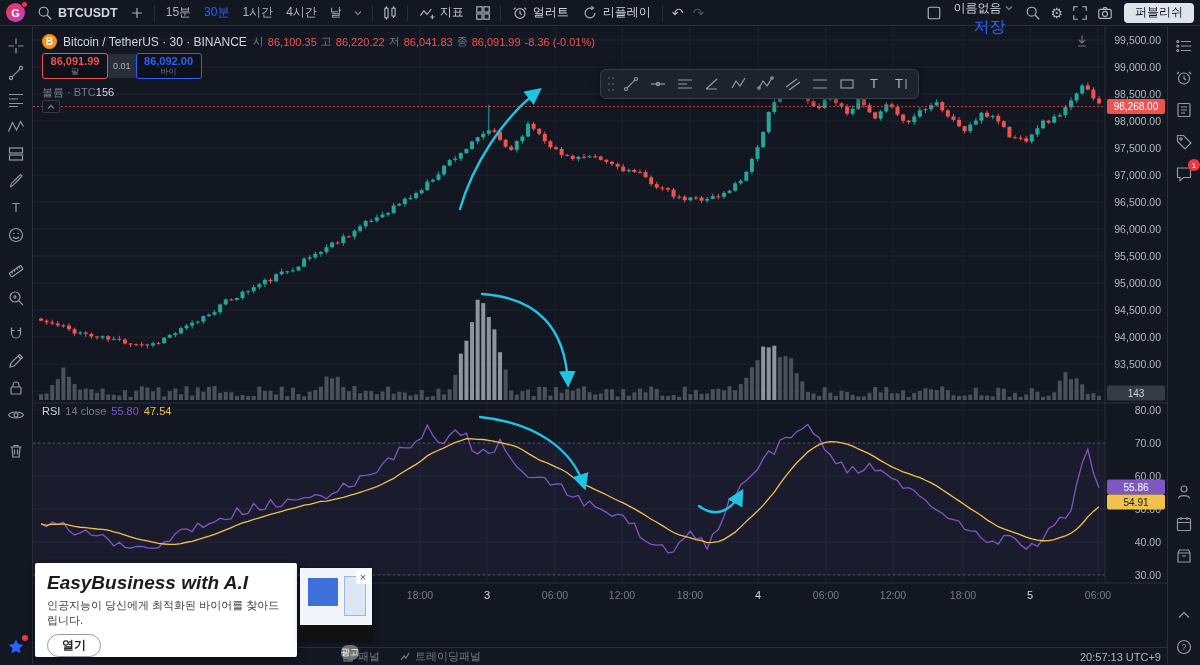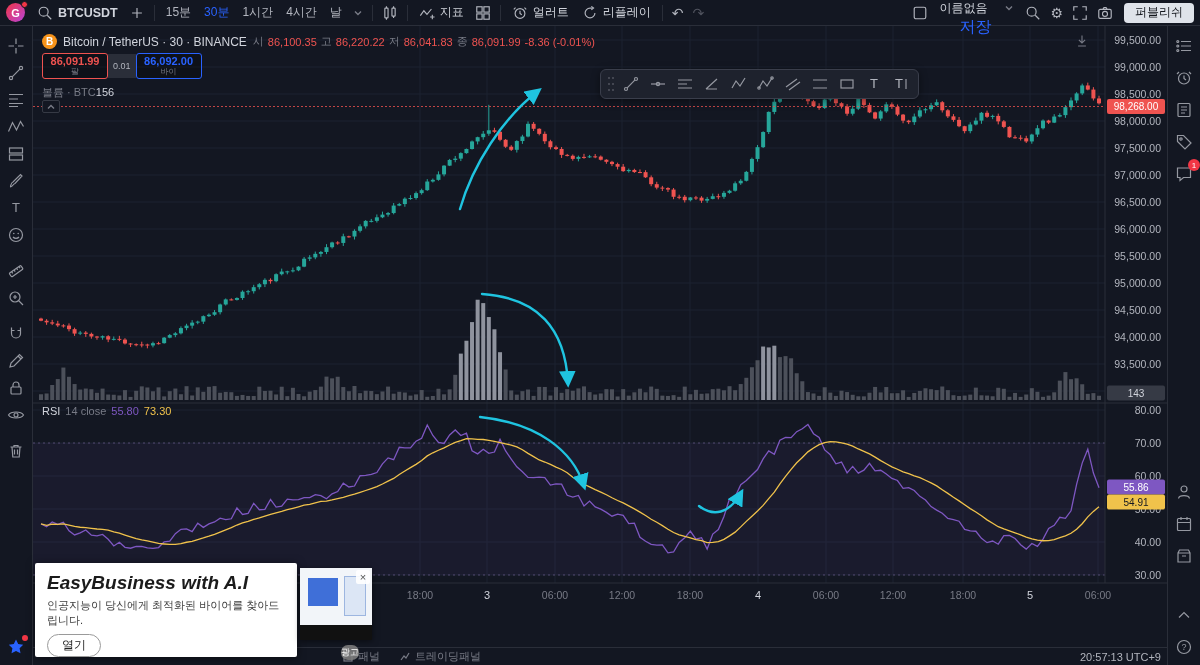--- a/index.html
+++ b/index.html
@@ -23,21 +23,21 @@
   position:relative; margin-right:5px; flex:none; }
 .ndot { position:absolute; top:-2px; right:-3px; width:7px; height:7px; border-radius:50%;
   background:#f23645; border:1px solid #131722; }
 .sym { font-weight:bold; font-size:12.5px; }
 .tf { padding:0 6px; height:22px; font-size:12px; color:#b2b5be; border-radius:4px; }
 .tf.active { color:#2962ff; }
 .uglyph { font-family:"DejaVu Sans",sans-serif; font-size:14px; color:#b2b5be; line-height:1; }
 .dim .uglyph { color:#50535e; }
 .gear { font-family:"DejaVu Sans",sans-serif; font-size:14px; color:#b2b5be; line-height:1; }
 .name-save { display:flex; flex-direction:column; align-items:flex-start; line-height:1.05; padding:0 6px; }
-.lrow { display:flex; align-items:center; gap:17px; font-size:12px; color:#d1d4dc; }
+.lrow { display:flex; align-items:center; gap:3px; font-size:12px; color:#d1d4dc; }
 .save { font-size:16px; color:#2962ff;margin-left:20px; }
 .publish { background:#dfe3ea; color:#13161d; font-size:12px; height:20px; padding:0 11px;
   border-radius:4px; margin-left:6px; flex:none; }
 
 
 .left-rail { position:absolute; top:26px; left:0; bottom:0; width:33px; background:#131722;
   border-right:1px solid #2a2e39; display:flex; flex-direction:column; align-items:center;
   padding:8px 0 6px; gap:3px; z-index:30; }
 .right-rail { position:absolute; top:26px; right:0; bottom:0; width:33px; background:#131722;
   border-left:1px solid #2a2e39; display:flex; flex-direction:column; align-items:center;
@@ -93,21 +93,21 @@
 .tab:first-of-type { margin-left:300px; }
 .clock { margin-left:auto; padding-right:6px; color:#b2b5be; }
 
 
 .ad { position:absolute; left:35px; top:563px; z-index:50; width:340px; height:96px; }
 .ad-card { position:absolute; left:0; top:0; width:262px; height:94px; background:#ffffff; color:#1b1b1b;
   padding:9px 12px 8px; border-radius:2px; box-shadow:0 1px 8px rgba(0,0,0,0.5); }
 .ad-title { font-size:19px; font-weight:bold; margin-bottom:4px;font-style:italic; }
 .ad-body { font-size:11px; color:#3c3c3c; line-height:1.35; }
 .ad-cta { margin-top:6px; border:1px solid #9a9a9a; border-radius:13px; padding:2px 14px; font-size:12px;
-  color:#222; background:#fff; }
+  color:#222; background:#fff;font-weight:bold; }
 .ad-thumb { position:absolute; left:265px; top:5px; width:72px; height:72px; background:#f2f5f9;
   box-shadow:0 1px 6px rgba(0,0,0,0.5); overflow:hidden; }
 .th-blue { position:absolute; left:8px; top:10px; width:30px; height:28px; background:#3f6fd8; }
 .th-side { position:absolute; left:44px; top:8px; width:22px; height:40px; background:#dce6f5;
   border:1px solid #9db6e0; }
 .th-bar { position:absolute; left:0; bottom:0; width:72px; height:15px; background:#111; }
 .ad-close { position:absolute; right:2px; top:2px; width:14px; height:14px; font-size:11px; color:#555;
   background:rgba(255,255,255,0.9); border-radius:2px; line-height:13px; text-align:center; }
 .ad-badge { position:absolute; left:306px; top:82px; background:rgba(125,125,125,0.88); color:#fff;
   font-size:9px; padding:1px 0; border-radius:7px; }
@@ -1174,21 +1174,21 @@
           <text x="7" y="13" text-anchor="middle" font-size="13" fill="#b2b5be" stroke="none">T</text>
           <path d="M14 4v10"></path>
         </svg>
       </button>
   </div>
 
   <div class="rsi-legend">
     <span class="rsit">RSI</span>
     <span class="rsip">14 close</span>
     <span class="rsiv1">55.80</span>
-    <span class="rsiv2">73.30</span>
+    <span class="rsiv2">47.54</span>
   </div>
 
   <span class="jump-icon">
     <svg width="14" height="14" viewBox="0 0 18 18" style="stroke:#787b86;fill:none;stroke-width:1.4">
         <path d="M9 2v9M5 7.5L9 11.5l4-4M4 15.5h10"></path>
       </svg>
   </span>
 </div>
 
 <footer class="bottom-bar">

